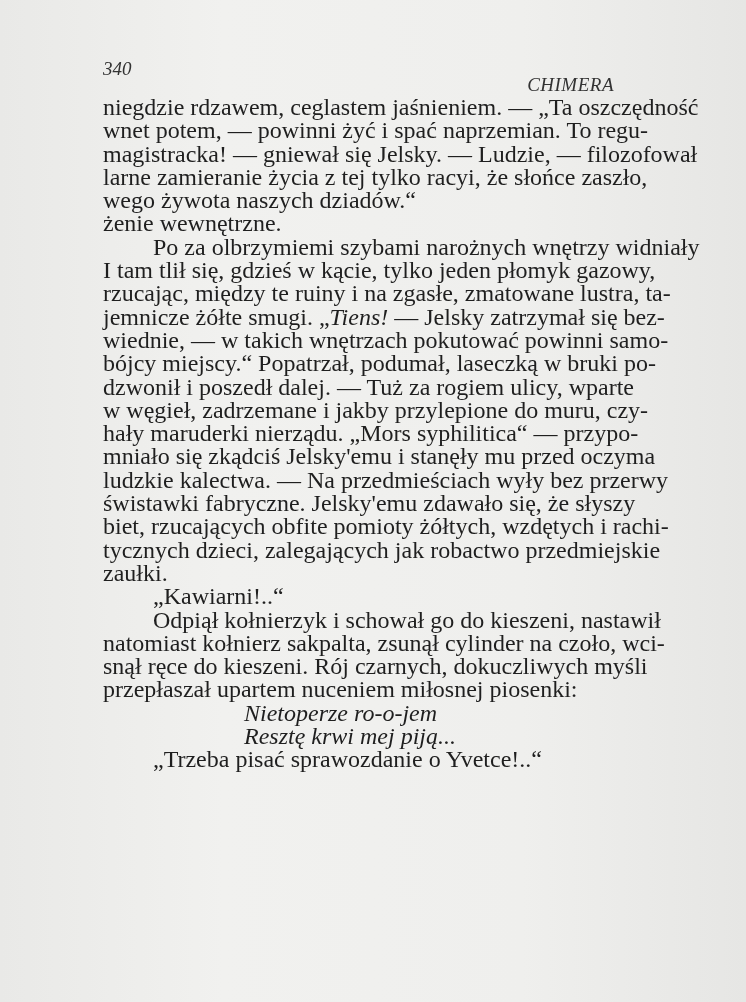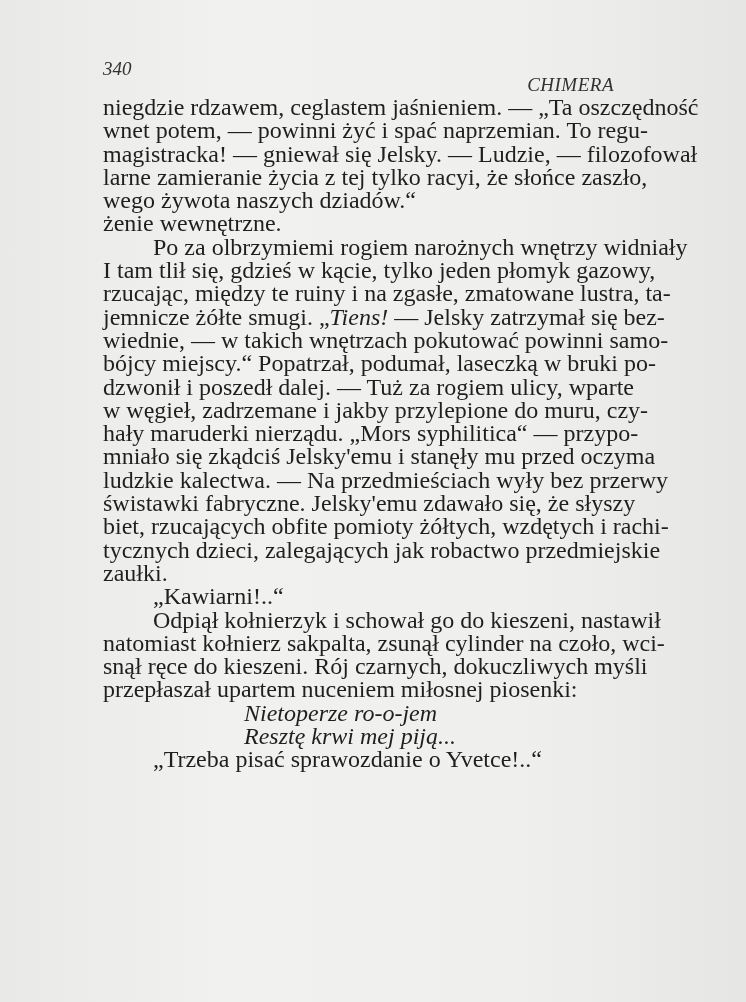--- a/index.html
+++ b/index.html
@@ -40,21 +40,21 @@
   </div>
 
   <div class="body" id="body-text">
 
     <span class="line">niegdzie rdzawem, ceglastem jaśnieniem. — „Ta oszczędność</span>
     <span class="line">wnet potem, — powinni żyć i spać naprzemian. To regu-</span>
     <span class="line">magistracka! — gniewał się Jelsky. — Ludzie, — filozofował</span>
     <span class="line">larne zamieranie życia z tej tylko racyi, że słońce zaszło,</span>
     <span class="line last">wego żywota naszych dziadów.“</span>
     <span class="line last">żenie wewnętrzne.</span>
-    <span class="line indent">Po za olbrzymiemi rogiem narożnych wnętrzy widniały</span>
+    <span class="line indent">Po za olbrzymiemi szybami narożnych wnętrzy widniały</span>
     <span class="line">I tam tlił się, gdzieś w kącie, tylko jeden płomyk gazowy,</span>
     <span class="line">rzucając, między te ruiny i na zgasłe, zmatowane lustra, ta-</span>
     <span class="line"><span>jemnicze żółte smugi. „</span><i>Tiens!</i><span> — Jelsky zatrzymał się bez-</span></span>
     <span class="line">wiednie, — w takich wnętrzach pokutować powinni samo-</span>
     <span class="line">bójcy miejscy.“ Popatrzał, podumał, laseczką w bruki po-</span>
     <span class="line">dzwonił i poszedł dalej. — Tuż za rogiem ulicy, wparte</span>
     <span class="line">w węgieł, zadrzemane i jakby przylepione do muru, czy-</span>
     <span class="line">hały maruderki nierządu. „Mors syphilitica“ — przypo-</span>
     <span class="line">mniało się zkądciś Jelsky'emu i stanęły mu przed oczyma</span>
     <span class="line">ludzkie kalectwa. — Na przedmieściach wyły bez przerwy</span>

